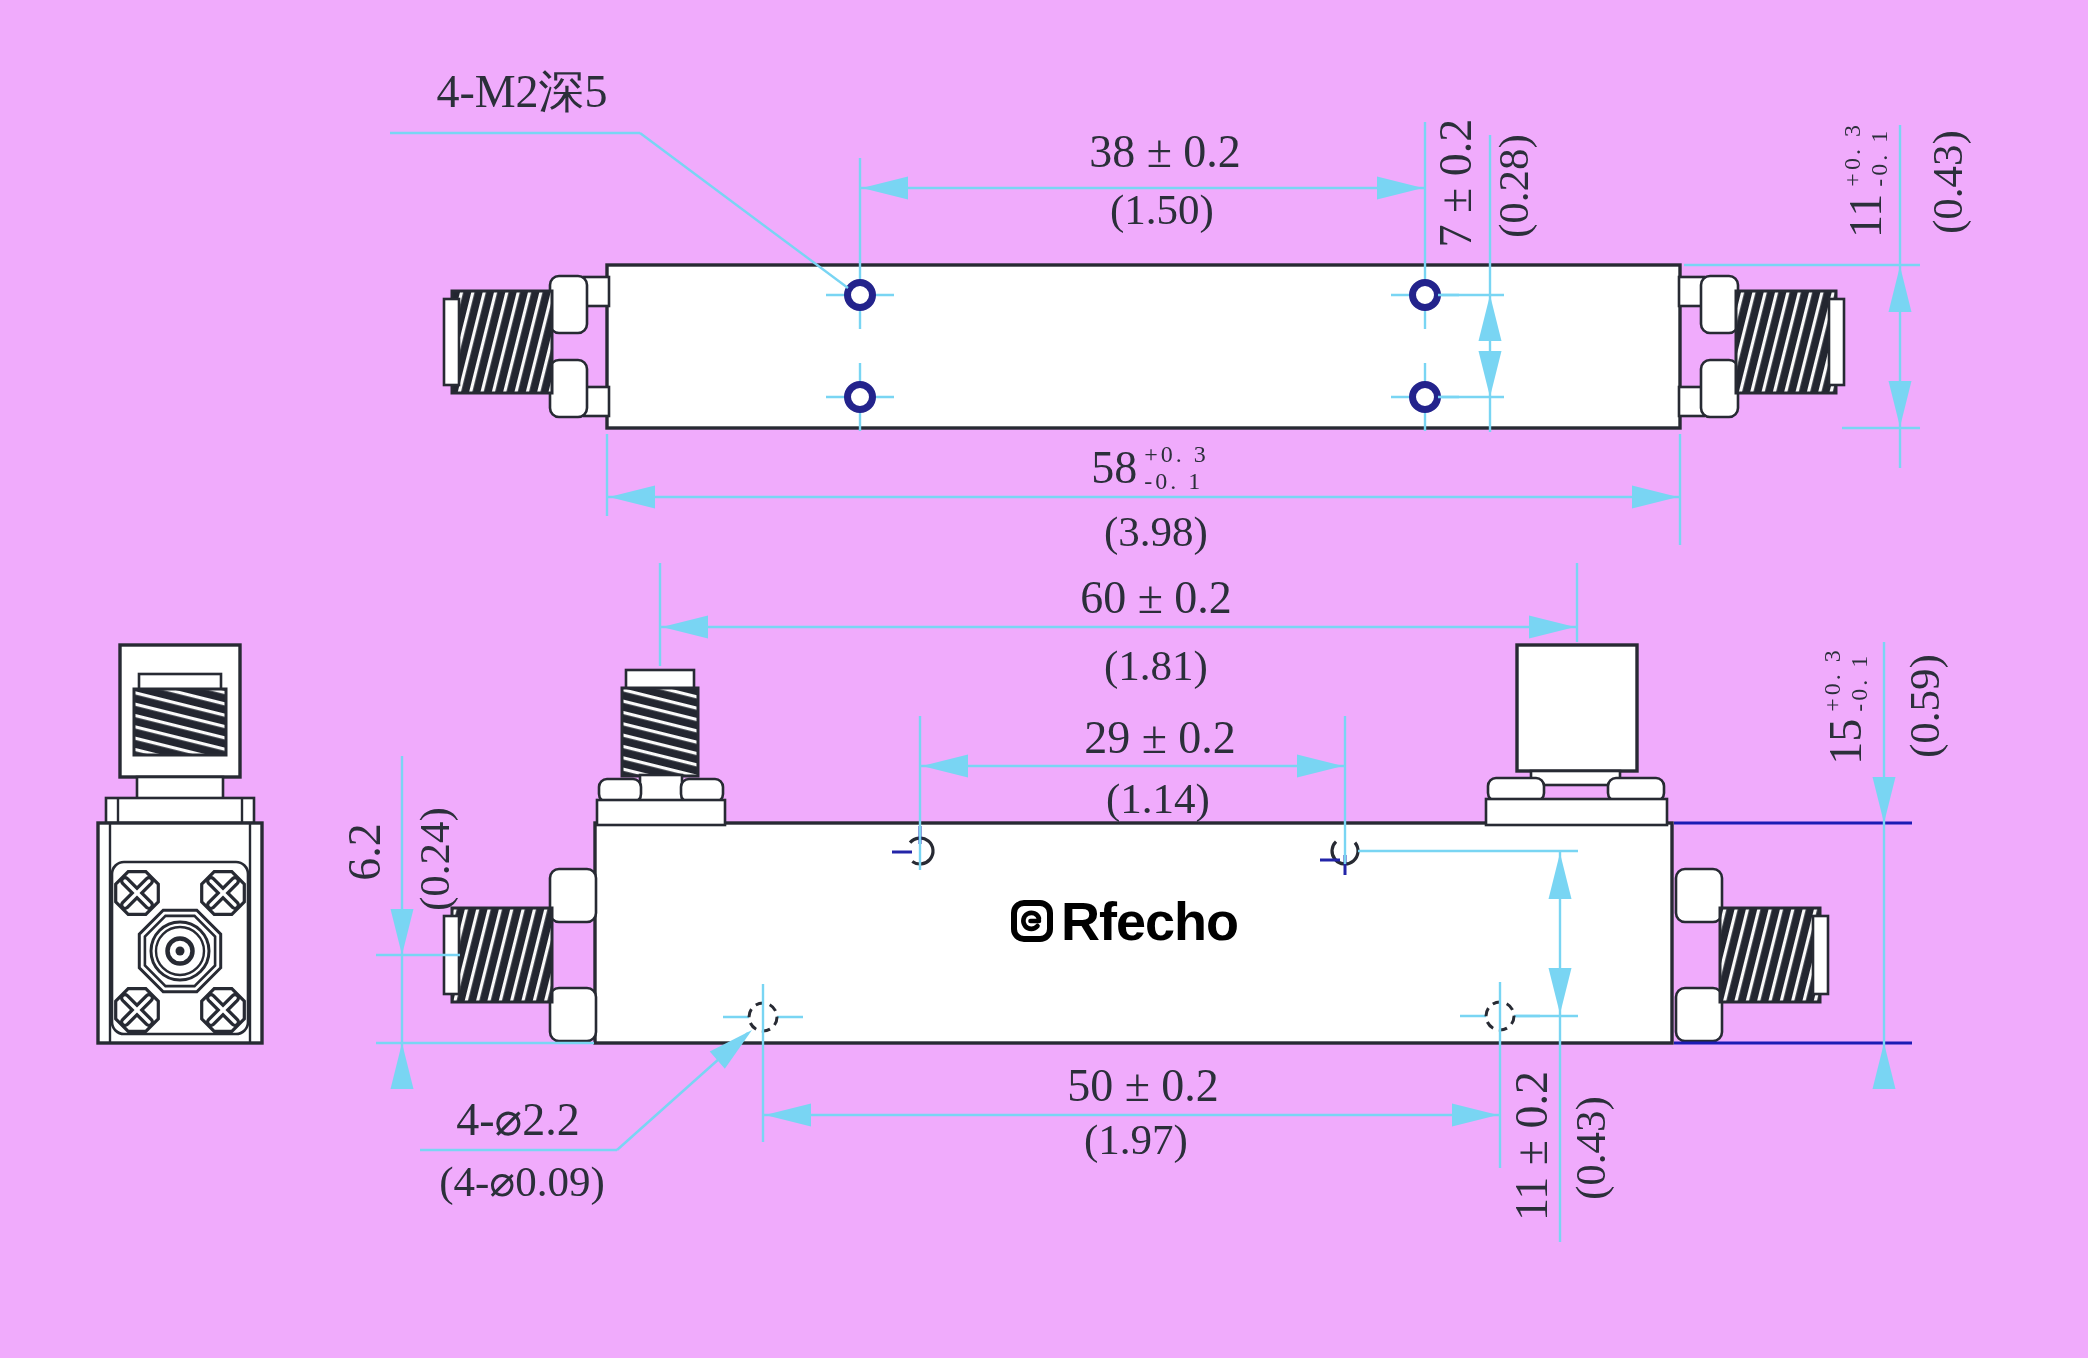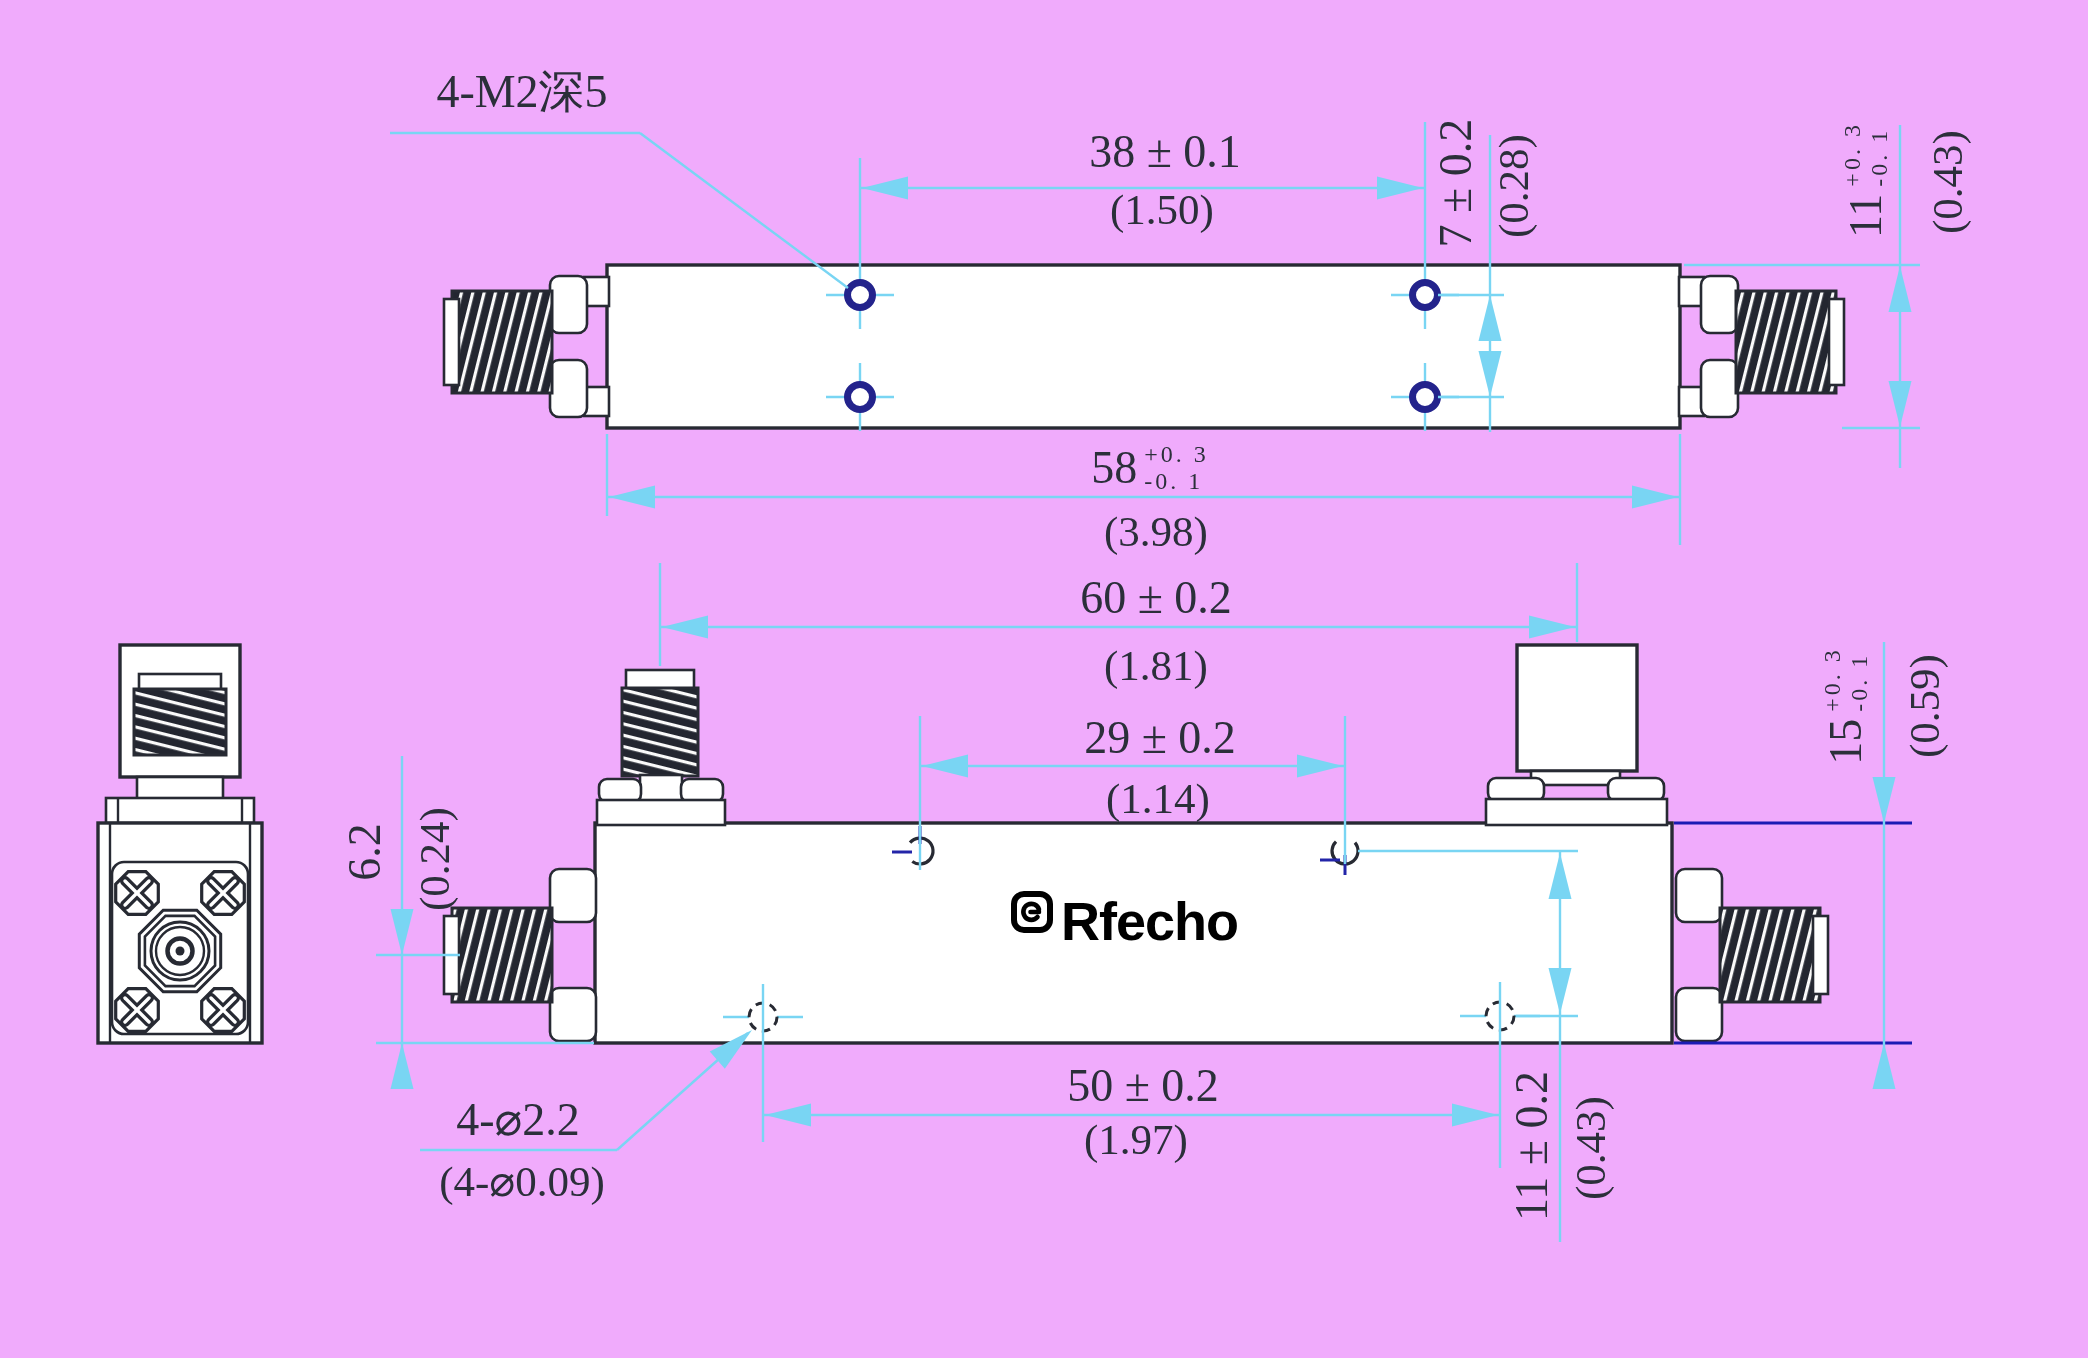--- a/index.html
+++ b/index.html
@@ -11,21 +11,21 @@
   .dim{stroke:#79d5f3;stroke-width:2.4;fill:none;}
   .navy{stroke:#2325a8;stroke-width:3;fill:none;}
   .arr{fill:#79d5f3;stroke:none;}
   .lbl{position:absolute;transform:translate(-50%,-50%);white-space:nowrap;
        font-size:46px;line-height:1;color:#2b2f3a;}
   .sm{font-size:43px;}
   .rot{transform:translate(-50%,-50%) rotate(-90deg);}
   .tolblock{display:flex;align-items:center;gap:7px;}
   .tol-stack{display:flex;flex-direction:column;font-size:24px;line-height:1.12;letter-spacing:3px;}
   .num{font-size:46px;}
-  .logo{position:absolute;left:1010px;top:890px;display:flex;align-items:flex-start;gap:7px;}
+  .logo{position:absolute;left:1010px;top:890px;display:flex;align-items:center;gap:7px;}
   .logo-text{font-family:"Liberation Sans","DejaVu Sans",sans-serif;font-weight:800;
              font-size:54px;color:#000;letter-spacing:-1px;}
 </style>
 </head>
 <body>
 
 <div id="stage">
 
 <svg id="linework" viewBox="0 0 2088 1358">
   <defs>
@@ -256,21 +256,21 @@
       </g>
       <g>
         <use href="#portdef" transform="translate(180,951)"></use>
       </g>
     </g>
   </g>
 </svg>
 
 <div class="lbl" style="left:522px;top:92px">4-M2深5</div>
 
-<div class="lbl" style="left:1165px;top:152px">38 ± 0.1</div>
+<div class="lbl" style="left:1165px;top:152px">38 ± 0.2</div>
 <div class="lbl sm" style="left:1162px;top:209px">(1.50)</div>
 
 <div class="lbl rot" style="left:1456px;top:183px">7 ± 0.2</div>
 <div class="lbl rot sm" style="left:1513px;top:186px">(0.28)</div>
 
 <div class="lbl rot tolblock" style="left:1866px;top:180px">
   <span class="num">11</span>
   <span class="tol-stack">
     <span>+0. 3</span>
     <span>-0. 1</span>

